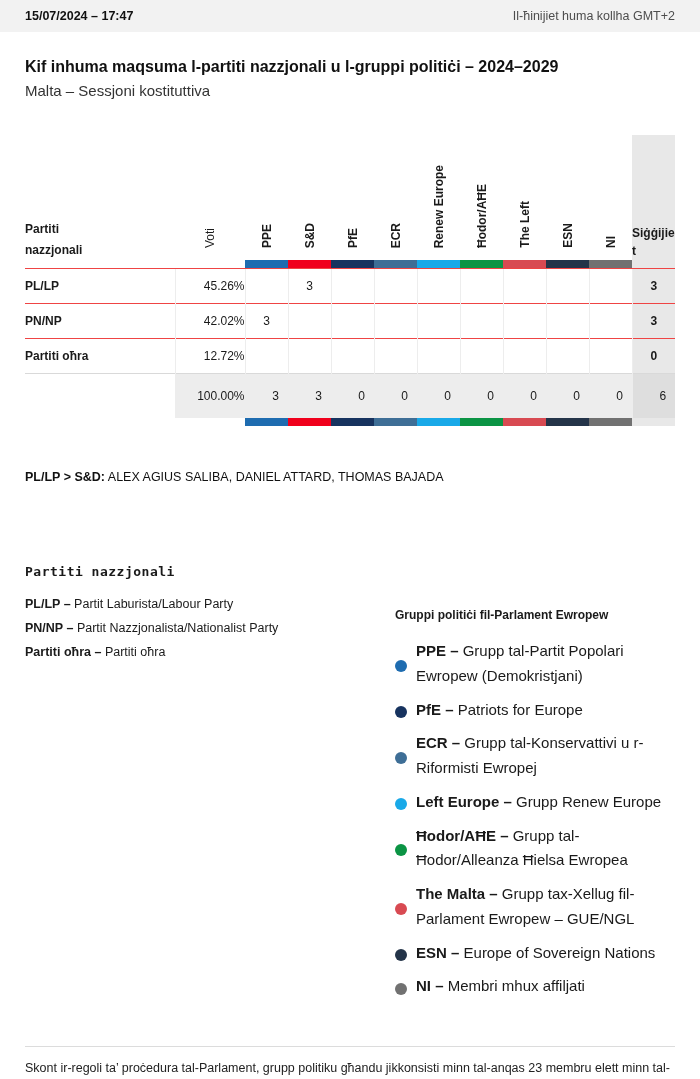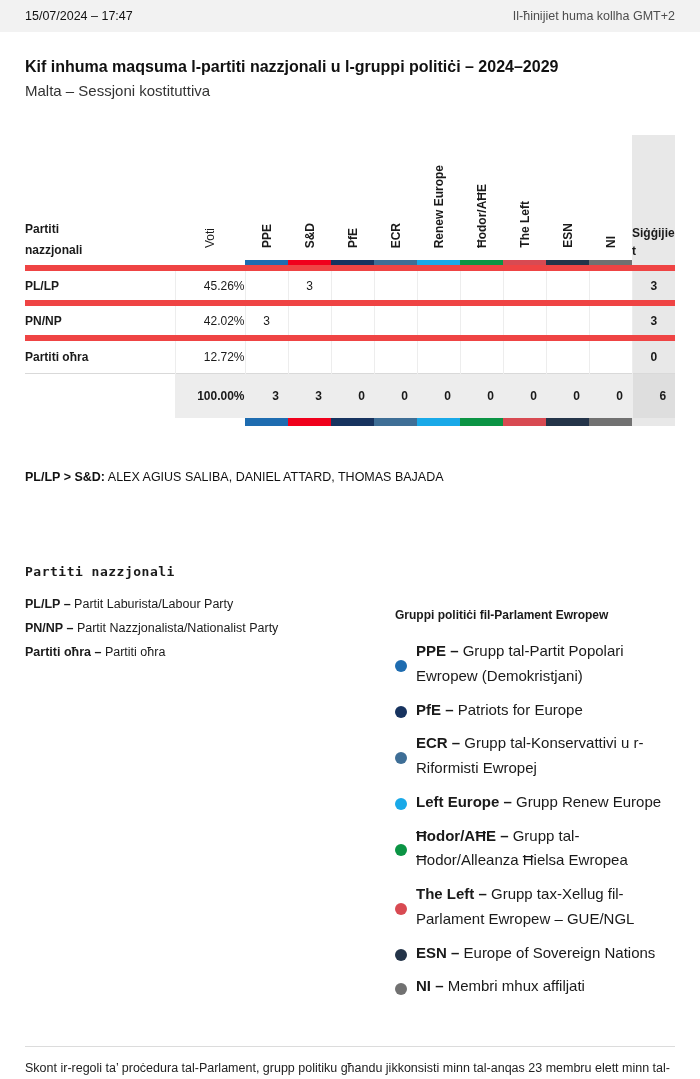--- a/index.html
+++ b/index.html
@@ -13,21 +13,21 @@
 
   
   .topbar {
     display: flex;
     justify-content: space-between;
     align-items: center;
     background: #f2f2f2;
     padding: 9px 25px;
     font-size: 12.5px;
   }
-  .topbar .date { font-weight: 400; color: #111; }
+  .topbar .date { font-weight: 700; color: #111; }
   .topbar .tz { color: #4d4d4d; }
 
   .content { padding: 0 25px; }
 
   h1.title { font-size: 16px; font-weight: 700; margin: 26px 0 6px; color: #111; }
   h2.subtitle { font-size: 15px; font-weight: 400; color: #333; margin: 0 0 36px; }
 
   
   table.results {
     border-collapse: collapse;
@@ -54,31 +54,31 @@
   }
   th.rot .vtext.normal { font-weight: 400; }
   th.seats-h { background: #e8e8e8; text-align: left; padding: 0 4px 7px; }
   th.seats-h span { display: block; font-weight: 700; line-height: 1.5; overflow-wrap: break-word; }
 
   tr.band-row td { height: 8px; }
   td.seatsbg { background: #e8e8e8; }
 
   tr.drow td {
     height: 35px;
-    border-top: 6px solid #ef4444;
+    border-top: 1px solid #ef4444;
   }
   tr.drow td + td, tr.trow td + td { border-left: 1px solid #ededed; }
   td.party { text-align: left; font-weight: 700; padding-left: 1px; }
   td.votes { text-align: right; padding-right: 12px; margin-left: 25px; }
   td.gcell { text-align: center; }
   td.seats { background: #e8e8e8; text-align: center; font-weight: 700; }
 
   tr.trow td { height: 45px; border-top: 1px solid #d9d9d9; background: #ededed; }
   tr.trow td.total-party { background: #ffffff; }
-  tr.trow td { font-weight: 700; padding-left: 18px; }
+  tr.trow td { font-weight: 400; padding-left: 18px; }
   tr.trow td.seats { background: #dedede; }
 
   
   .mappings { margin-top: 44px; }
   .mappings p { margin: 0 0 16px; font-size: 12.5px; color: #111; }
 
   
   .legend { display: flex; margin-top: 80px; }
   .leg-left { width: 370px; }
   .leg-right { width: 280px; margin-top: 41px; }
@@ -273,21 +273,21 @@
       <div class="gitem">
         <span class="dot" style="background-color: rgb(25, 169, 232);"></span>
         <p><strong>Left Europe –</strong> <span>Grupp Renew Europe</span></p>
       </div>
       <div class="gitem">
         <span class="dot" style="background-color: rgb(11, 148, 68);"></span>
         <p><strong>Ħodor/AĦE –</strong> <span>Grupp tal-Ħodor/Alleanza Ħielsa Ewropea</span></p>
       </div>
       <div class="gitem">
         <span class="dot" style="background-color: rgb(216, 74, 82);"></span>
-        <p><strong>The Left –</strong> <span>Grupp tax-Xellug fil-Parlament Ewropew – GUE/NGL</span></p>
+        <p><strong>The Malta –</strong> <span>Grupp tax-Xellug fil-Parlament Ewropew – GUE/NGL</span></p>
       </div>
       <div class="gitem">
         <span class="dot" style="background-color: rgb(36, 52, 73);"></span>
         <p><strong>ESN –</strong> <span>Europe of Sovereign Nations</span></p>
       </div>
       <div class="gitem">
         <span class="dot" style="background-color: rgb(113, 113, 113);"></span>
         <p><strong>NI –</strong> <span>Membri mhux affiljati</span></p>
       </div>
     </div>

